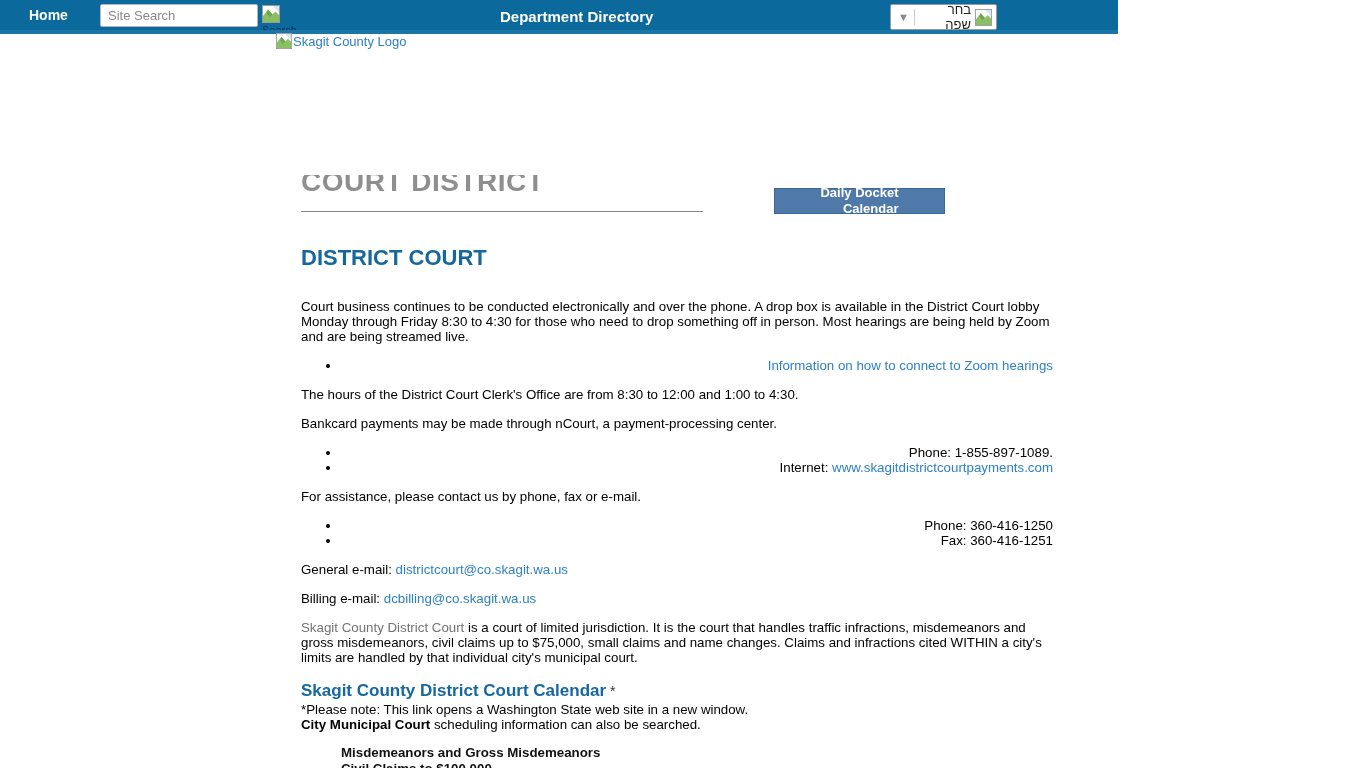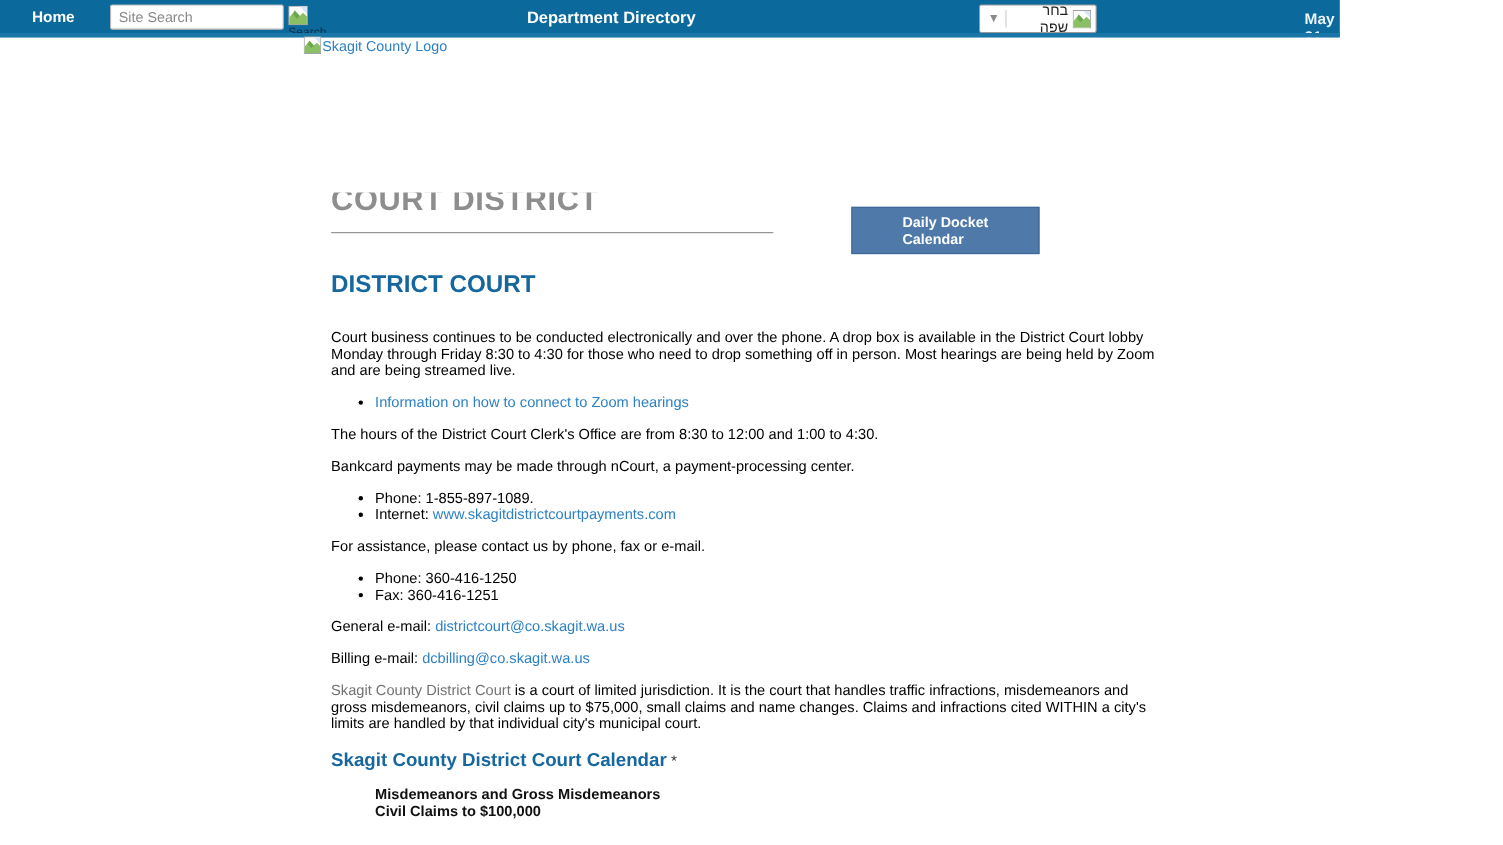--- a/index.html
+++ b/index.html
@@ -1,33 +1,33 @@
 <!DOCTYPE html>
 <html><head>
 <meta charset="utf-8">
 <style>
   * { box-sizing: border-box; margin: 0; padding: 0; }
   html, body { width: 1366px; height: 768px; overflow: hidden; background: #fff;
     font-family: "Liberation Sans", "DejaVu Sans", sans-serif; }
 
   
-  .topbar { position: absolute; left: 0; top: 0; width: 1218px; height: 34px;
+  .topbar { position: absolute; left: 0; top: 0; width: 1118px; height: 34px;
     background: #0b699b; border-bottom: 0; overflow: hidden; }
   .topbar::after { content:""; position:absolute; left:0; bottom:0; width:100%; height:4px;
     background:#1a76a7; }
   .home-link { position: absolute; left: 29px; top: 0; height: 30px; line-height: 30px;
     color: #fff; font-weight: bold; font-size: 14px; text-decoration: none; cursor: pointer; }
   .search-input { position: absolute; left: 100px; top: 4px; width: 158px; height: 23px;
     border: 1px solid #b7b7b7; border-radius: 2px; padding: 0 7px; font-size: 13px;
     font-family: inherit; color: #8b5cf6; }
   .search-input::placeholder { color: #8a8a8a; }
   .search-btn { position: absolute; left: 262px; top: 5px; width: 44px; height: 29px;
     overflow: hidden; cursor: pointer; display: block; }
   .search-btn .alt-text { display: block; font-size: 11px; color: #0a2c49; margin-top: 1px; }
-  .bar-title { position: absolute; left: 479px; top: 8px; color: #fff; font-weight: bold;
+  .bar-title { position: absolute; left: 500px; top: 8px; color: #fff; font-weight: bold;
     font-size: 15px; }
   .lang-box { position: absolute; left: 890px; top: 4px; width: 107px; height: 26px;
     background: #fff; border: 1px solid #9b9b9b; border-radius: 2px; display: flex;
     align-items: center; cursor: pointer; padding: 0 4px; }
   .lang-arrow { color: #8a8a8a; font-size: 11px; padding: 0 5px 0 3px; }
   .lang-divider { width: 1px; height: 16px; background: #cccccc; margin-right: 6px; }
   .lang-text { font-size: 13px; color: #222; flex: 1; text-align: right; padding-right: 4px; }
   .date-label { position: absolute; left: 1186px; top: 9px; color: #e8f2f9; font-weight: bold;
     font-size: 14px; }
 
@@ -38,27 +38,27 @@
   .logo-link { position: absolute; left: 276px; top: 33px; display: flex; align-items: flex-end;
     text-decoration: none; cursor: pointer; }
   .logo-link .alt-text { font-size: 13px; color: #2e81c4; margin-left: 1px; margin-top: 1px; }
 
   
   .main { position: absolute; left: 301px; top: 175px; width: 752px; }
   .h1-clip { height: 29px; overflow: hidden; }
   .page-h1 { font-size: 28px; font-weight: bold; color: #8e8e8e; letter-spacing: 0.5px;
     margin-top: -9px; white-space: nowrap; }
   .h1-rule { width: 402px; border-bottom: 1px solid #8a8a8a; margin-top: 7px; }
-  .docket-btn { position: absolute; left: 473px; top: 13px; width: 171px; height: 43px;
+  .docket-btn { position: absolute; left: 473px; top: 13px; width: 171px; height: 26px;
     background: #4e79a8; border: 1px solid #3b6898; color: #fff; font-weight: bold;
-    font-size: 13px; line-height: 16px; text-align: left; display: flex; align-items: center;
+    font-size: 13px; line-height: 16px; text-align: right; display: flex; align-items: center;
     justify-content: center; cursor: pointer; padding: 2px 14px; font-family: inherit; }
   .section-h2 { font-size: 22px; font-weight: bold; color: #15679e; margin: 33px 0 0; }
   .body-p { font-size: 13.3px; line-height: 15px; color: #000; margin: 14px 0; }
-  ul.blist { margin: 14px 0; padding-left: 40px; }
+  ul.blist { margin: 14px 0; padding-left: 40px; text-align: right; }
   ul.blist li { font-size: 13.3px; line-height: 15px; color: #000; }
   a.tlink { color: #2e81c4; text-decoration: none; cursor: pointer; }
   a.tlink-bold { color: #737373; font-weight: normal; text-decoration: none; cursor: pointer; }
   .cal-head { font-size: 17px; font-weight: bold; margin: 16px 0 1px; }
   .cal-head a { color: #15679e; text-decoration: none; cursor: pointer; }
   .cal-asterisk { color: #333; font-weight: normal; font-size: 14px; }
   .note-line { font-size: 13.3px; line-height: 15px; color: #000; margin: 0; }
   .bold { font-weight: bold; }
   .court-list { margin: 13px 0 0 40px; }
   .court-list div { font-size: 13.3px; line-height: 15.5px; font-weight: bold; color: #111; }
@@ -159,19 +159,23 @@
     <span>Billing e-mail: </span><a class="tlink">dcbilling@co.skagit.wa.us</a>
   </p>
 
   <p class="body-p">
     <a class="tlink-bold">Skagit County District Court</a><span> is a court of limited jurisdiction. It is the court that handles traffic infractions, misdemeanors and gross misdemeanors, civil claims up to $75,000, small claims and name changes. Claims and infractions cited WITHIN a city's limits are handled by that individual city's municipal court.</span>
   </p>
 
   <div class="cal-head">
     <a>Skagit County District Court Calendar</a><span class="cal-asterisk"> *</span>
   </div>
+  <p class="note-line">*Please note: This link opens a Washington State web site in a new window.</p>
+  <p class="note-line">
+    <span class="bold">City Municipal Court</span><span> scheduling information can also be searched.</span>
+  </p>
 
   <div class="court-list">
     <div>Misdemeanors and Gross Misdemeanors</div>
     <div>Civil Claims to $100,000</div>
   </div>
 
 </div>
 
 </body></html>

